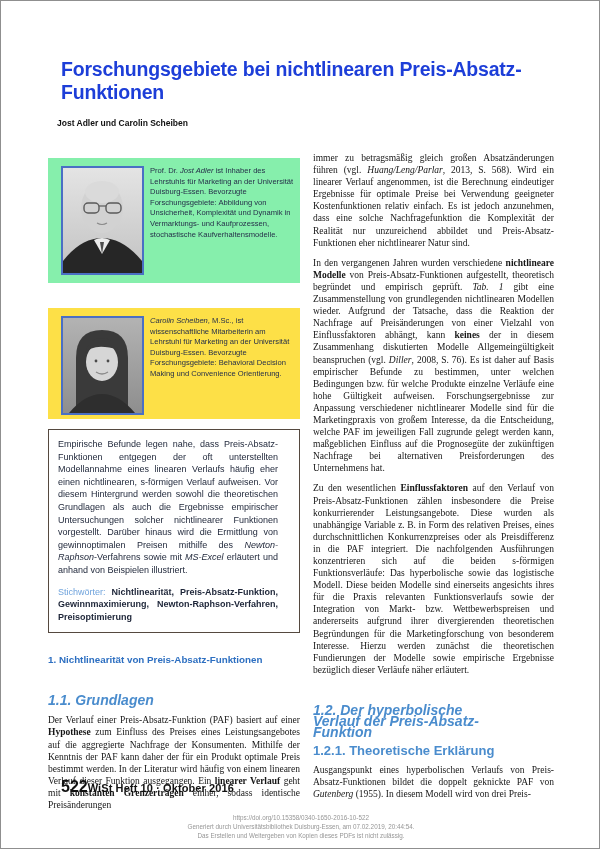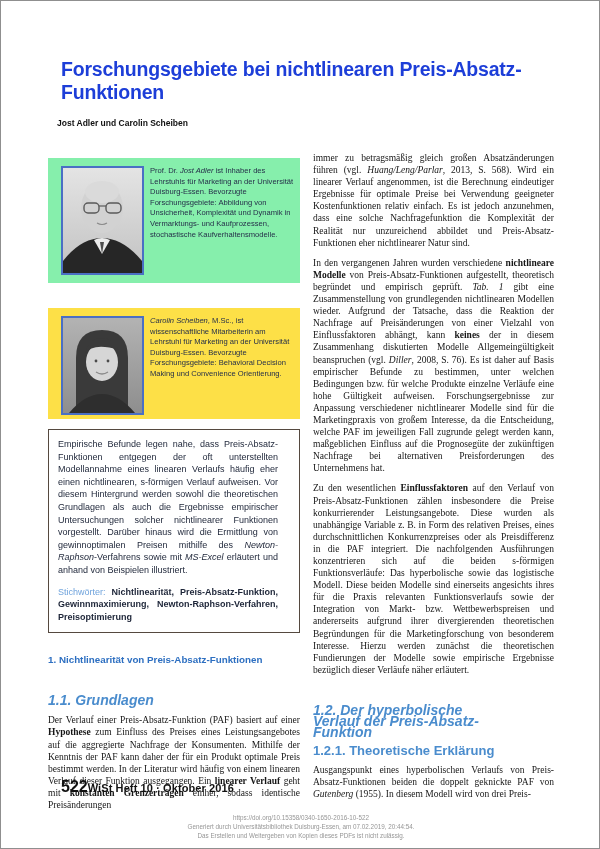--- a/index.html
+++ b/index.html
@@ -144,21 +144,21 @@
 
     <div class="body-par"><span>Der Verlauf einer Preis-Absatz-Funktion (PAF) basiert auf einer </span><span class="b">Hypothese</span><span> zum Einfluss des Preises eines Leistungsangebotes auf die aggregierte Nachfrage der Konsumenten. Mithilfe der Kenntnis der PAF kann daher der für ein Produkt optimale Preis bestimmt werden. In der Literatur wird häufig von einem linearen Verlauf dieser Funktion ausgegangen. Ein </span><span class="b">linearer Verlauf</span><span> geht mit </span><span class="b">konstanten Grenzerträgen</span><span> einher, sodass identische Preisänderungen</span></div>
   </div>
 
   <div class="col-right">
     <div class="body-par"><span>immer zu betragsmäßig gleich großen Absatzänderungen führen (vgl. </span><span class="i">Huang/Leng/Parlar</span><span>, 2013, S. 568). Wird ein linearer Verlauf angenommen, ist die Berechnung eindeutiger Ergebnisse für optimale Preise bei Verwendung geeigneter Kostenfunktionen relativ einfach. Es ist jedoch anzunehmen, dass eine solche Nachfragefunktion die Komplexität der Realität nur unzureichend abbildet und Preis-Absatz-Funktionen eher nichtlinearer Natur sind.</span></div>
     <div class="body-par"><span>In den vergangenen Jahren wurden verschiedene </span><span class="b">nichtlineare Modelle</span><span> von Preis-Absatz-Funktionen aufgestellt, theoretisch begründet und empirisch geprüft. </span><span class="i">Tab. 1</span><span> gibt eine Zusammenstellung von grundlegenden nichtlinearen Modellen wieder. Aufgrund der Tatsache, dass die Reaktion der Nachfrage auf Preisänderungen von einer Vielzahl von Einflussfaktoren abhängt, kann </span><span class="b">keines</span><span> der in diesem Zusammenhang diskutierten Modelle Allgemeingültigkeit beanspruchen (vgl. </span><span class="i">Diller</span><span>, 2008, S. 76). Es ist daher auf Basis empirischer Befunde zu bestimmen, unter welchen Bedingungen bzw. für welche Produkte einzelne Verläufe eine hohe Gültigkeit aufweisen. Forschungsergebnisse zur Anpassung verschiedener nichtlinearer Modelle sind für die Marketingpraxis von großem Interesse, da die Entscheidung, welche PAF im jeweiligen Fall zugrunde gelegt werden kann, maßgeblichen Einfluss auf die Prognosegüte der zukünftigen Nachfrage bei alternativen Preisforderungen des Unternehmens hat.</span></div>
     <div class="body-par"><span>Zu den wesentlichen </span><span class="b">Einflussfaktoren</span><span> auf den Verlauf von Preis-Absatz-Funktionen zählen insbesondere die Preise konkurrierender Leistungsangebote. Diese wurden als unabhängige Variable z. B. in Form des relativen Preises, eines durchschnittlichen Konkurrenzpreises oder als Preisdifferenz in die PAF integriert. Die nachfolgenden Ausführungen konzentrieren sich auf die beiden s-förmigen Funktionsverläufe: Das hyperbolische sowie das logistische Modell. Diese beiden Modelle sind einerseits angesichts ihres für die Praxis relevanten Funktionsverlaufs sowie der Integration von Markt- bzw. Wettbewerbspreisen und andererseits aufgrund ihrer divergierenden theoretischen Begründungen für die Marketingforschung von besonderem Interesse. Hierzu werden zunächst die theoretischen Fundierungen der Modelle sowie empirische Ergebnisse bezüglich dieser Verläufe näher erläutert.</span></div>
     <div class="h2" style="color:#4a8ccd;width:180px;">1.2. Der hyperbolische Verlauf der Preis-Absatz-Funktion</div>
     <div class="h3" style="color:#4a8ccd;">1.2.1. Theoretische Erklärung</div>
-    <div class="body-par"><span>Ausgangspunkt eines hyperbolischen Verlaufs von Preis-Absatz-Funktionen beiden die doppelt geknickte PAF von </span><span class="i">Gutenberg</span><span> (1955). In diesem Modell wird von drei Preis-</span></div>
+    <div class="body-par"><span>Ausgangspunkt eines hyperbolischen Verlaufs von Preis-Absatz-Funktionen bildet die doppelt geknickte PAF von </span><span class="i">Gutenberg</span><span> (1955). In diesem Modell wird von drei Preis-</span></div>
   </div>
 
   <div class="footer">
     <span class="pageno">522</span>
     <span class="journal">WiSt Heft 10 · Oktober 2016</span>
   </div>
 
   <div class="watermark">
     <div><a class="doi" href="#">https://doi.org/10.15358/0340-1650-2016-10-522</a></div>
     <div>Generiert durch Universitätsbibliothek Duisburg-Essen, am 07.02.2019, 20:44:54.</div>

